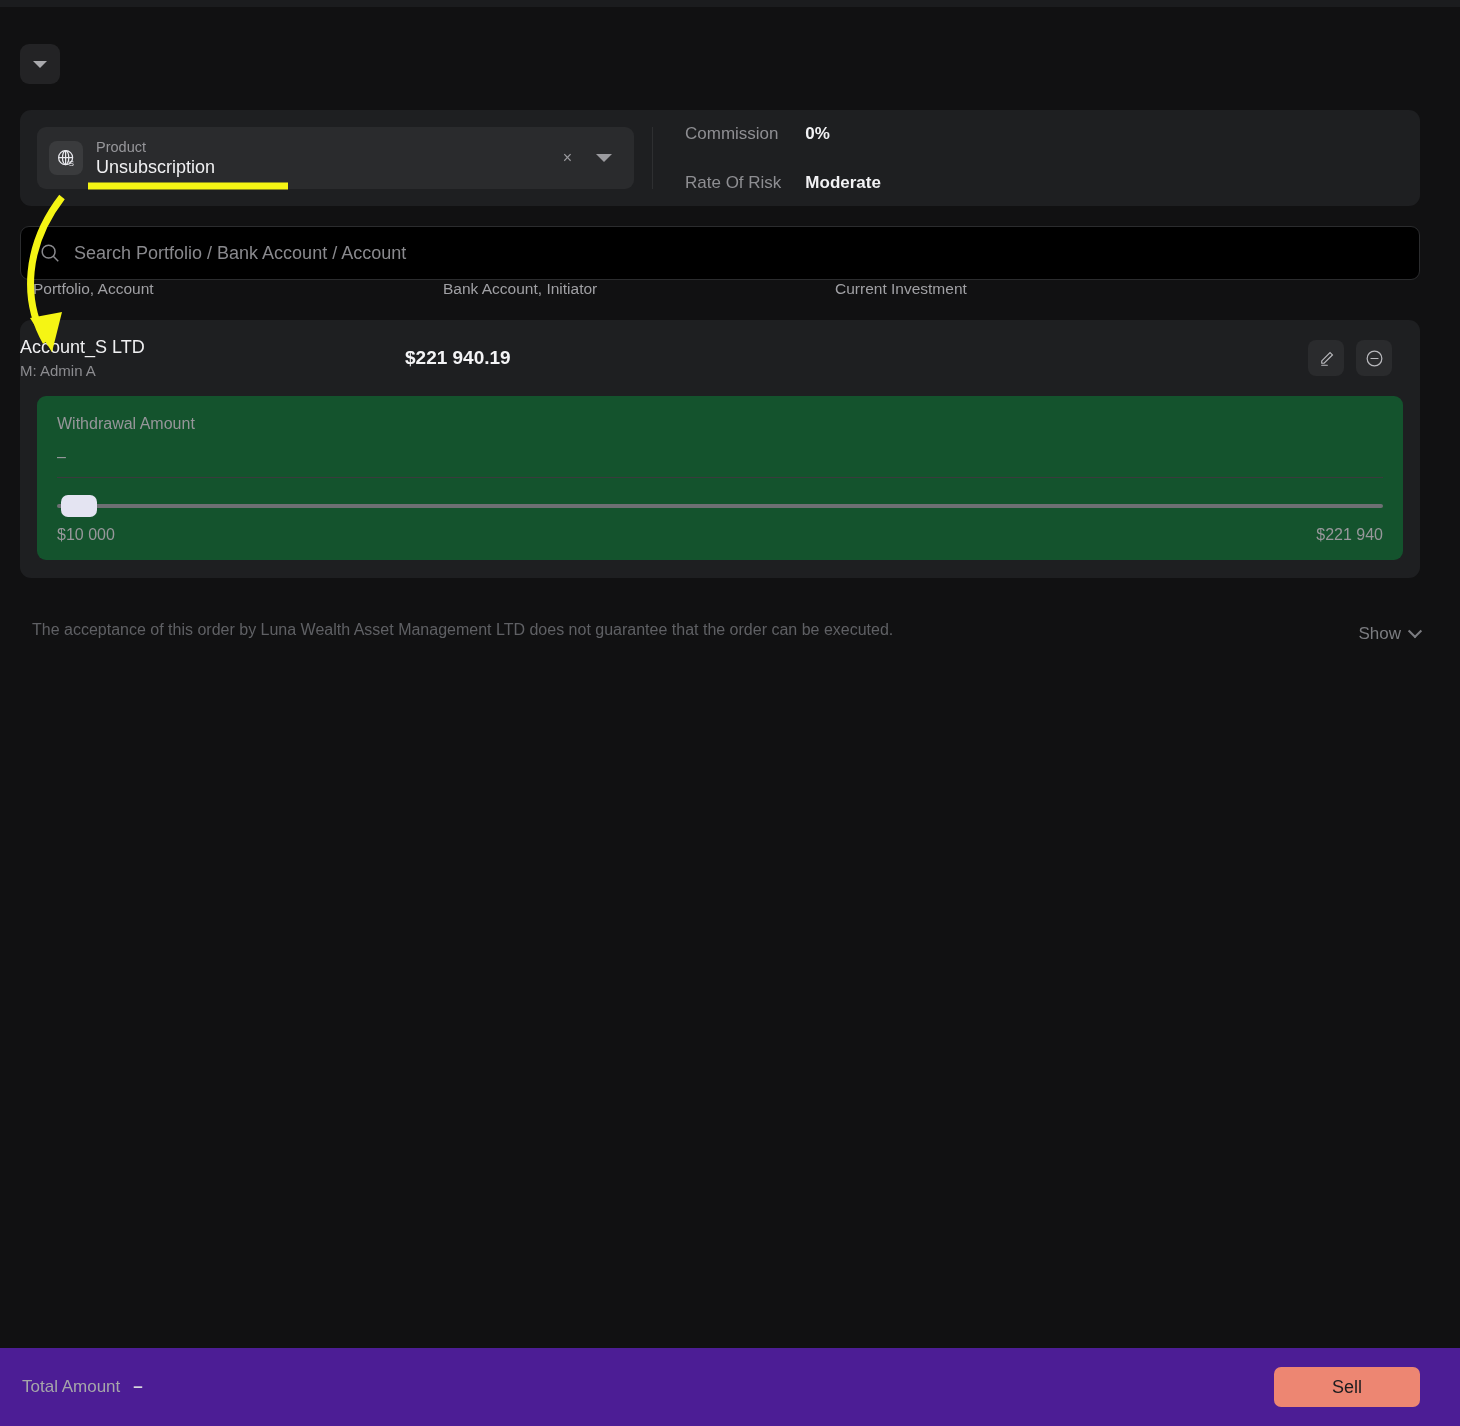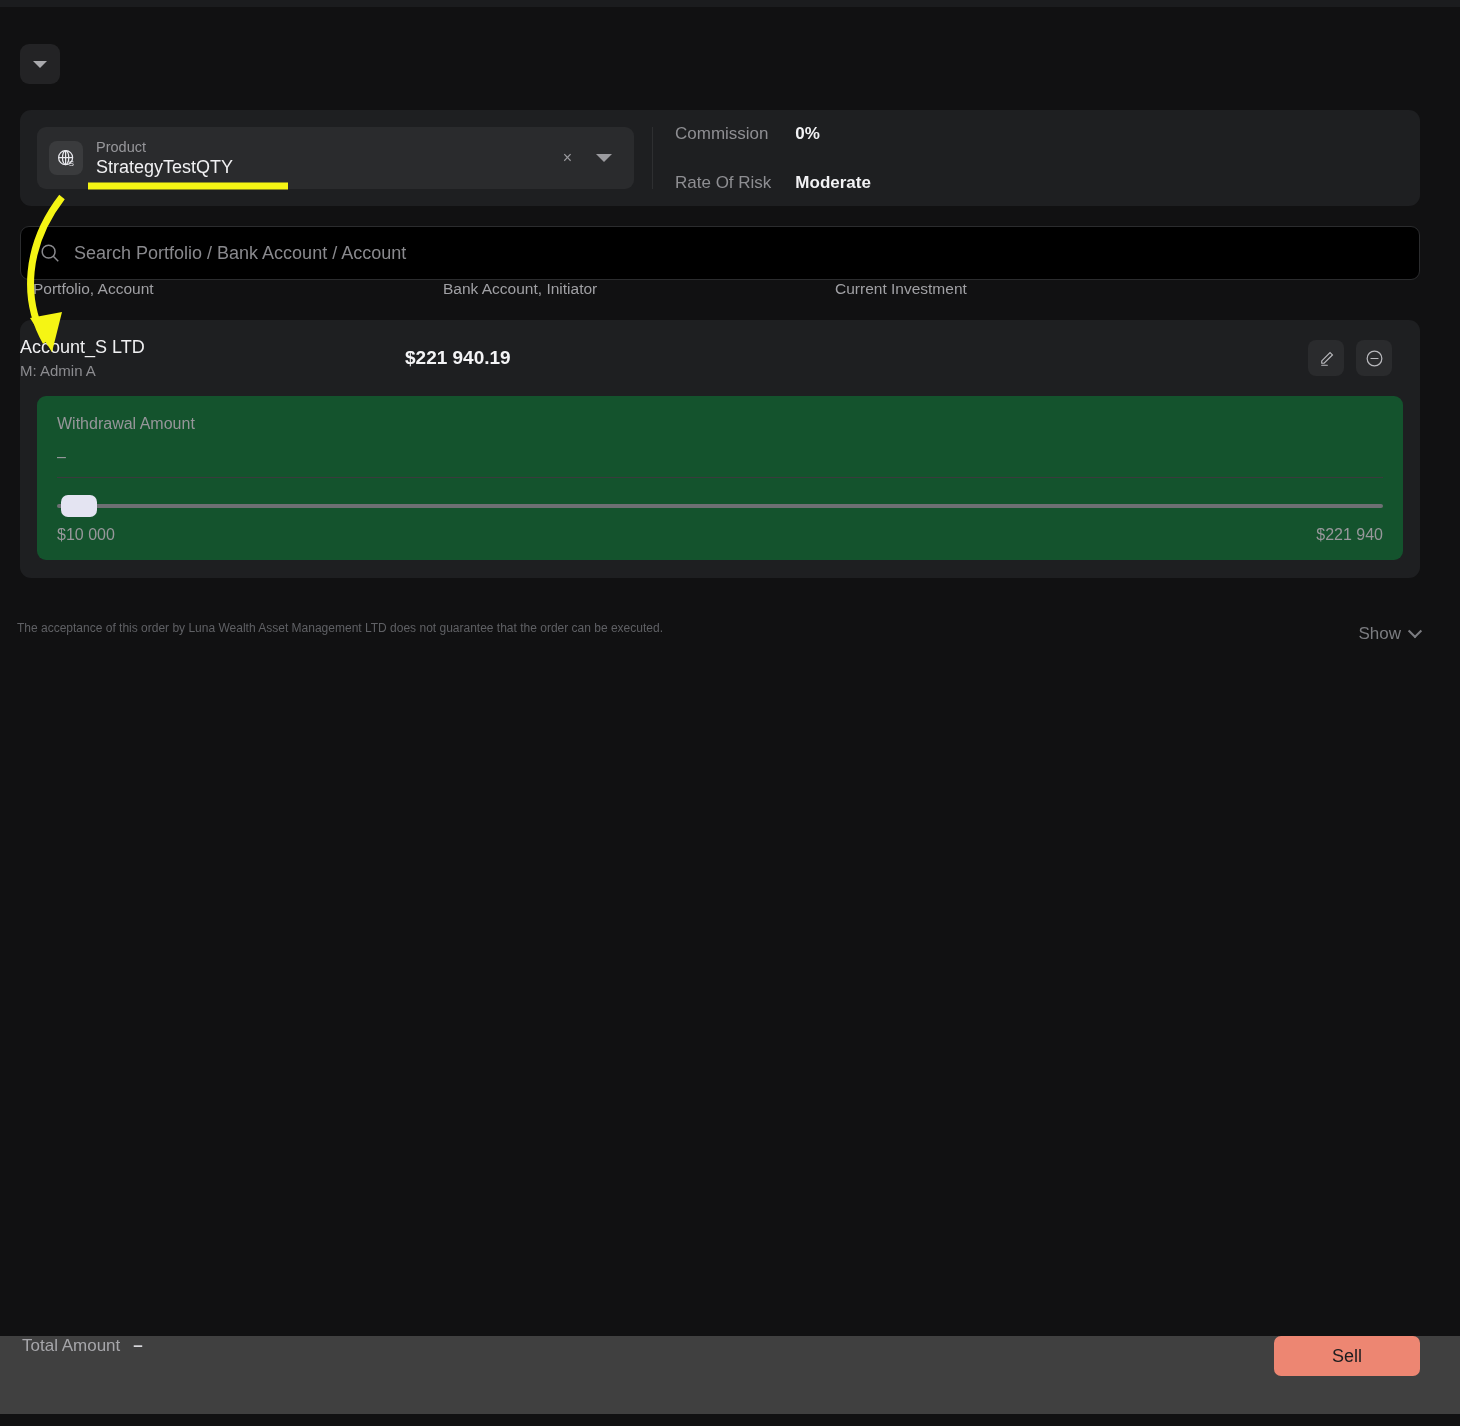--- a/index.html
+++ b/index.html
@@ -78,21 +78,21 @@
     border-right: 8px solid transparent;
     border-top: 8px solid #9b9b9f;
     cursor: pointer;
   }
   .vdivider {
     width: 1px; height: 62px;
     background: #2e2f31;
     margin-left: 18px;
   }
   .meta-block {
-    margin-left: 22px;
+    margin-left: 32px;
     display: grid;
     grid-template-columns: auto auto;
     column-gap: 18px;
     row-gap: 2px;
     align-items: baseline;
     gap: 24px;
   }
   .meta-k { font-size: 17px; color: #8e8e92; line-height: 25px; }
   .meta-v { font-size: 17px; font-weight: bold; color: #f2f2f4; line-height: 25px; }
 
@@ -175,42 +175,42 @@
     cursor: pointer;
   }
   .slider-ends {
     margin-top: 9px;
     display: flex; justify-content: space-between;
     font-size: 16px; color: #97979b;
   }
 
   
   .disclaimer {
-    position: absolute; left: 17px; top: 621px;
-    font-size: 12px; color: #5f6064;
+    position: absolute; left: 32px; top: 621px;
+    font-size: 16px; color: #5f6064;
   }
   .show-toggle {
     position: absolute; right: 40px; top: 624px;
     display: flex; align-items: center; gap: 9px;
     font-size: 17px; color: #7b7c80;
     cursor: pointer;
   }
   .chev-down {
     width: 10px; height: 10px;
     border-right: 2px solid #7b7c80;
     border-bottom: 2px solid #7b7c80;
     transform: rotate(45deg) translate(-2px,-2px);
   }
 
   
   .footer {
-    position: absolute; left: 0; bottom: 12px;
+    position: absolute; left: 0; bottom: 0;
     width: 1460px; height: 78px;
-    background: #404040;
-    display: flex; 
+    background: #4c1d95;
+    display: flex; align-items: center;
   }
   .total-label { margin-left: 22px; font-size: 17px; color: #a6a6aa; }
   .total-value { margin-left: 13px; font-size: 17px; font-weight: bold; color: #d8d8dc; }
   .sell-btn {
     position: absolute; right: 40px;
     width: 146px; height: 40px;
     background: #ed8672;
     border-radius: 7px;
     display: flex; align-items: center; justify-content: center;
     font-size: 18px; color: #1b1c1e;
@@ -239,21 +239,21 @@
       <svg width="21" height="21" viewBox="0 0 24 24" fill="none" stroke="#e9e9ee" stroke-width="1.4">
         <circle cx="11" cy="11" r="8"></circle>
         <ellipse cx="11" cy="11" rx="3.6" ry="8"></ellipse>
         <line x1="3" y1="11" x2="19" y2="11"></line>
         <line x1="11" y1="3" x2="11" y2="19"></line>
         <text x="14.5" y="21" font-size="9" fill="#e9e9ee" stroke="none" font-family="Liberation Sans, sans-serif">S</text>
       </svg>
     </div>
     <div class="prod-fields">
       <div class="prod-label">Product</div>
-      <div class="prod-value">StrategyTestQTY</div>
+      <div class="prod-value">Unsubscription</div>
     </div>
     <div class="clear-x">×</div>
     <div class="sel-caret"></div>
   </div>
 
   <div class="vdivider"></div>
 
   <div class="meta-block">
     <div class="meta-k">Commission</div>
     <div class="meta-v">0%</div>

